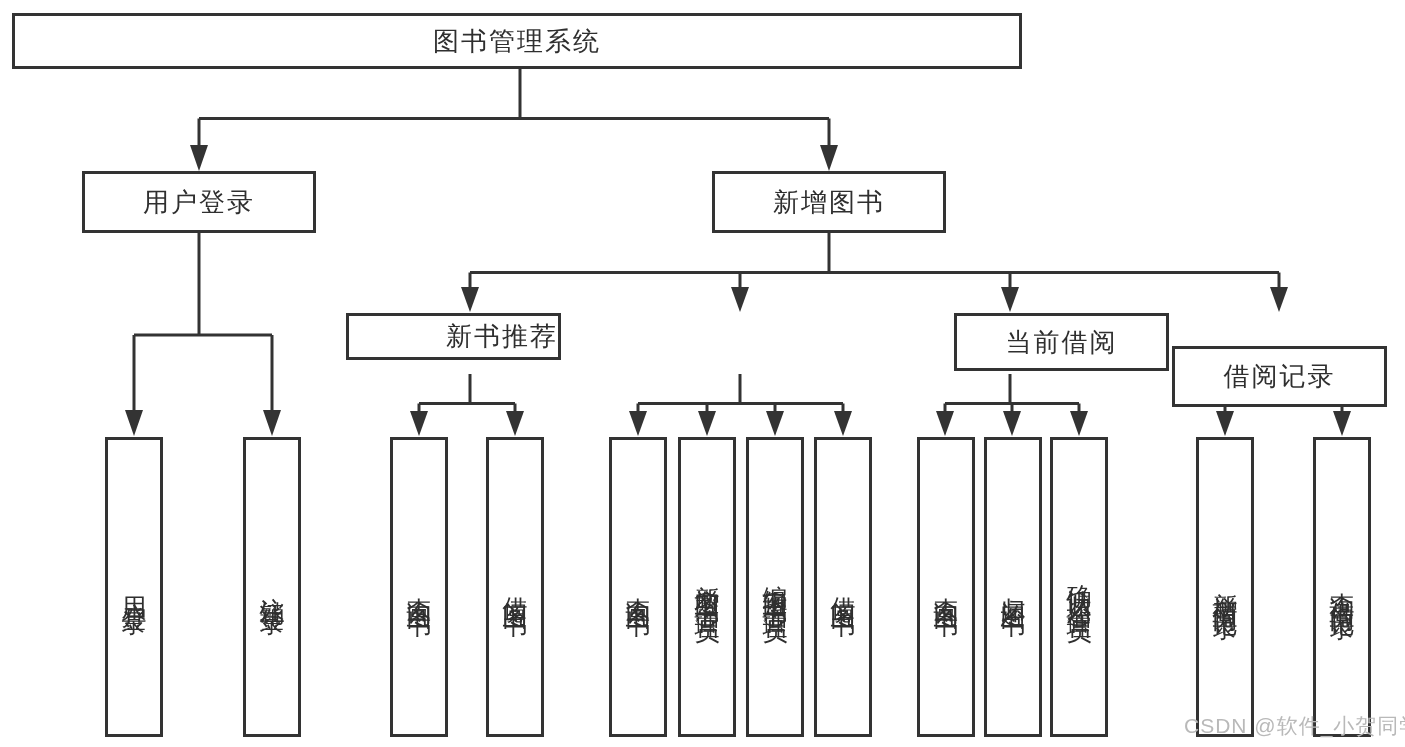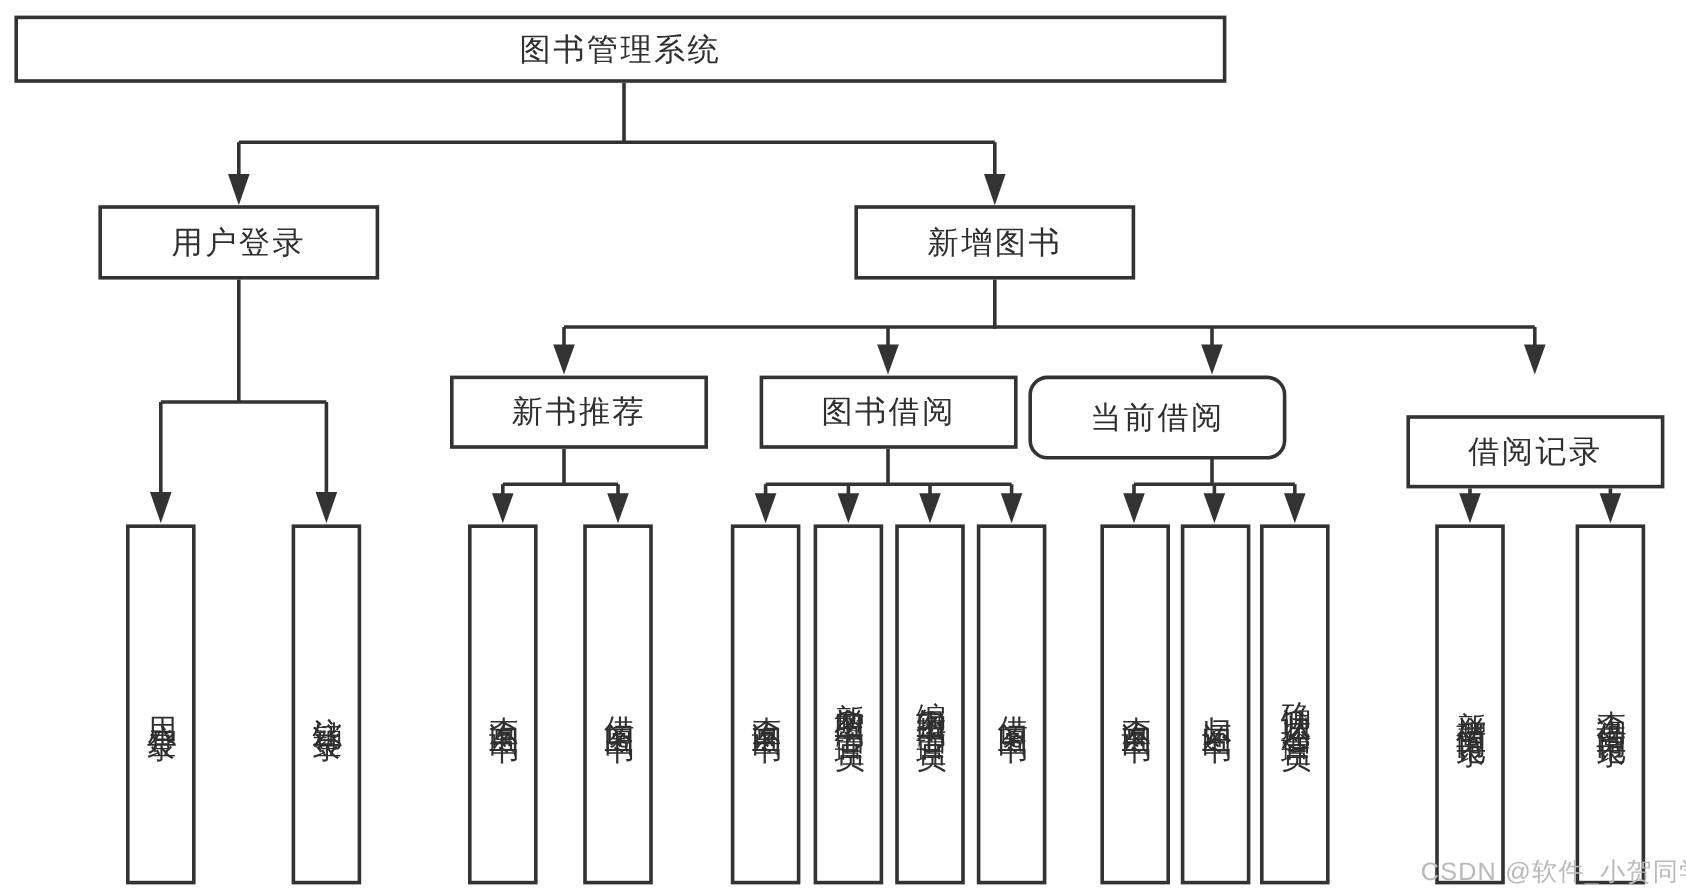--- a/index.html
+++ b/index.html
@@ -138,27 +138,24 @@
     <span>图书管理系统</span>
   </div>
 
   <div class="node h" style="left:82px; top:171px; width:234px; height:62px;">
     <span>用户登录</span>
   </div>
   <div class="node h" style="left:712px; top:171px; width:234px; height:62px;">
     <span>新增图书</span>
   </div>
 
-  <div class="node h" style="left:375px; top:313px; width:215px; height:61px;">
+  <div class="node h" style="left:346px; top:313px; width:215px; height:47px;justify-content:flex-end;">
     <span>新书推荐</span>
   </div>
-  <div class="node h" style="left:633px; top:313px; width:215px; height:61px;">
-    <span>图书借阅</span>
-  </div>
-  <div class="node h" style="left:857px; top:313px; width:215px; height:70px;border-radius:16px;">
+  <div class="node h" style="left:954px; top:313px; width:215px; height:58px;">
     <span>当前借阅</span>
   </div>
   <div class="node h" style="left:1172px; top:313px; width:215px; height:61px;margin-top:33px;">
     <span>借阅记录</span>
   </div>
 
   <div class="node v" style="left:105px; top:437px; width:58px; height:300px;">
     <span>用户登录</span>
   </div>
   <div class="node v" style="left:243px; top:437px; width:58px; height:300px;">

